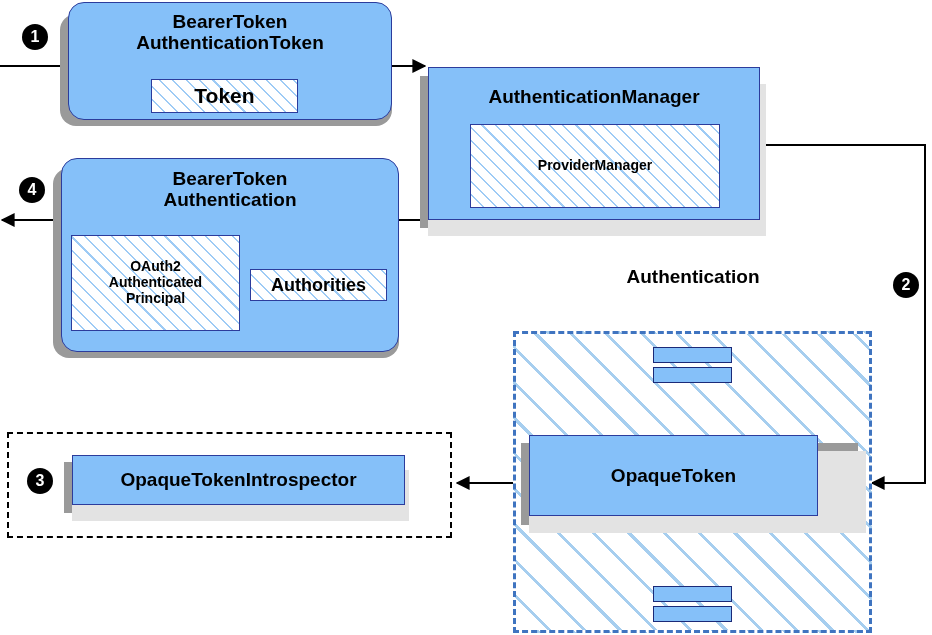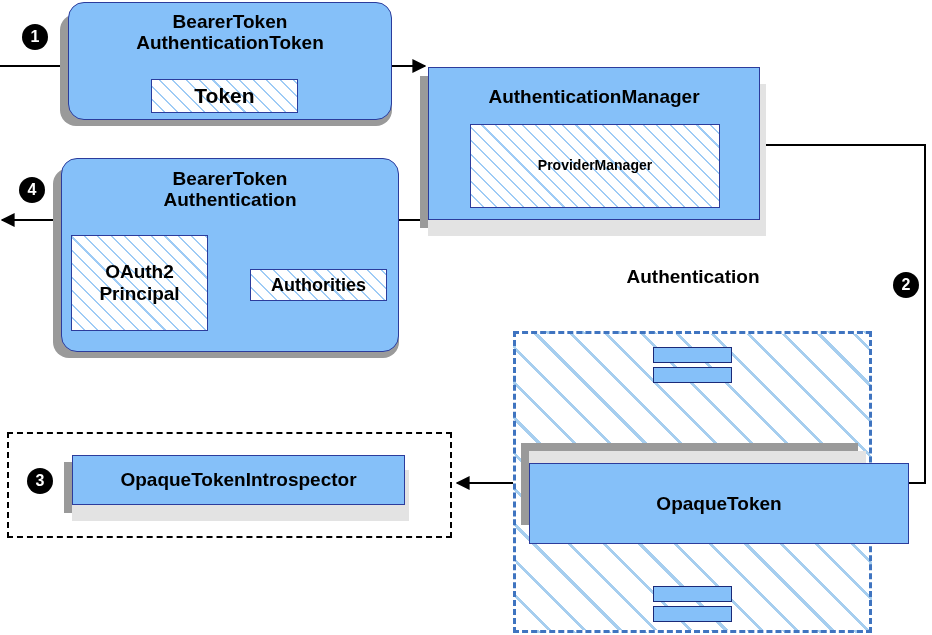--- a/index.html
+++ b/index.html
@@ -173,43 +173,44 @@
   </div>
   <div class="hatch" style="left:470px; top:124px; width:250px; height:84px; font-size:14px;">
     <span>ProviderManager</span>
   </div>
 
   <div class="shadow rounded" style="left:53px; top:168px; width:346px; height:190px;"></div>
   <div class="node rounded" style="left:61px; top:158px; width:338px; height:194px; font-size:19px; padding-top:9px;">
     <span>BearerToken</span>
     <span>Authentication</span>
   </div>
-  <div class="hatch" style="left:71px; top:235px; width:137px; height:96px; font-size:19px;">
+  <div class="hatch" style="left:71px; top:235px; width:169px; height:96px; font-size:14px;">
     <span>OAuth2</span>
+    <span>Authenticated</span>
     <span>Principal</span>
   </div>
   <div class="hatch" style="left:250px; top:269px; width:137px; height:32px; font-size:18px;">
     <span>Authorities</span>
   </div>
   <div class="step" style="left:19px; top:177px;">
     <span>4</span>
   </div>
 
   <div class="plain-label" style="left:563px; top:266px; width:260px; font-size:19px;">
     <div>Authentication</div>
   </div>
 
   <div class="dashed-blue" style="left:513px; top:331px; width:359px; height:302px;"></div>
 
   <div class="bar" style="left:653px; top:347px; width:79px; height:16px;"></div>
   <div class="bar" style="left:653px; top:367px; width:79px; height:16px;"></div>
 
   <div class="shadow" style="left:521px; top:443px; width:337px; height:82px;"></div>
   <div class="shadow light" style="left:529px; top:451px; width:337px; height:82px;"></div>
-  <div class="node" style="left:529px; top:435px; width:380px; height:81px; font-size:19px; justify-content:center;margin-top:28px;">
+  <div class="node" style="left:529px; top:435px; width:289px; height:81px; font-size:19px; justify-content:center;">
     <span>OpaqueToken</span>
   </div>
 
   <div class="bar" style="left:653px; top:586px; width:79px; height:16px;"></div>
   <div class="bar" style="left:653px; top:606px; width:79px; height:16px;"></div>
 
   <div class="step" style="left:893px; top:272px;">
     <span>2</span>
   </div>
 

